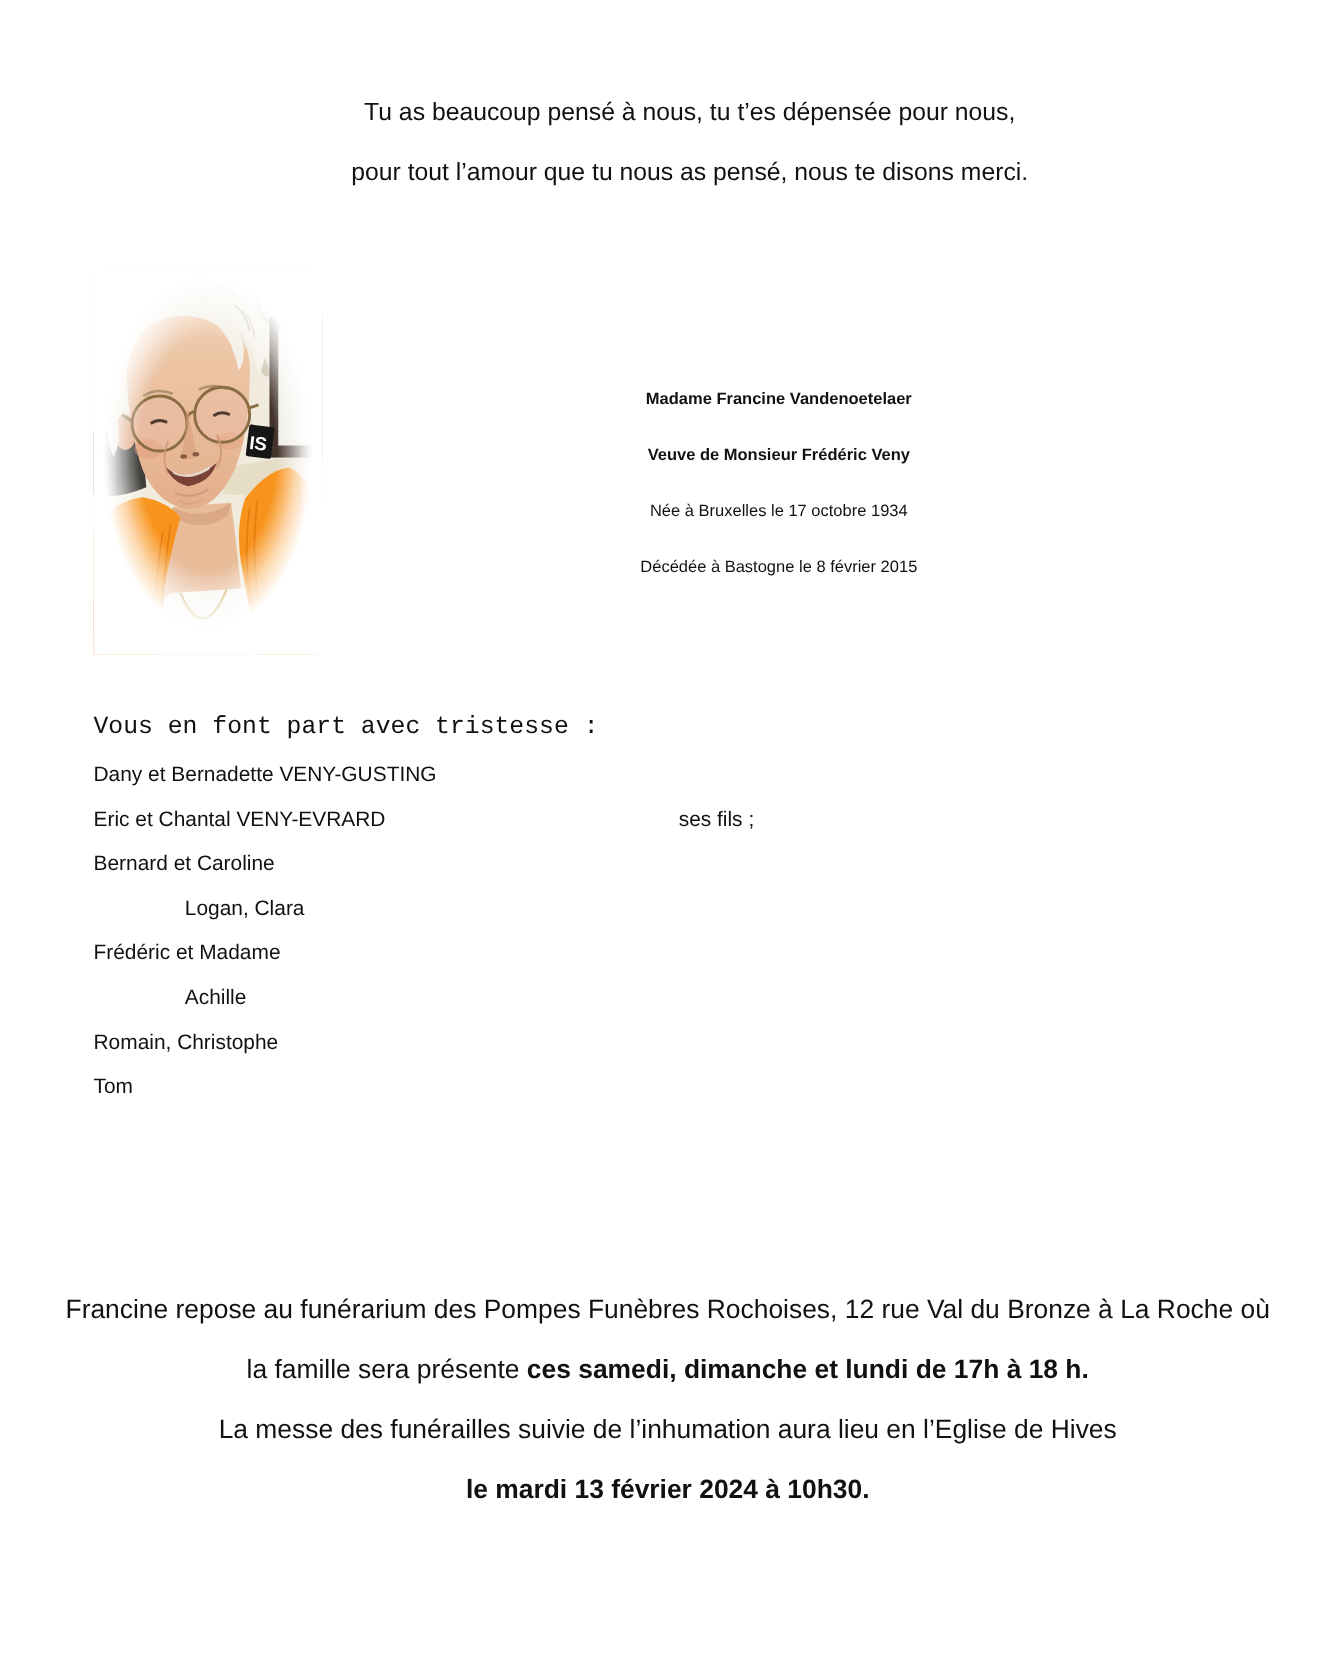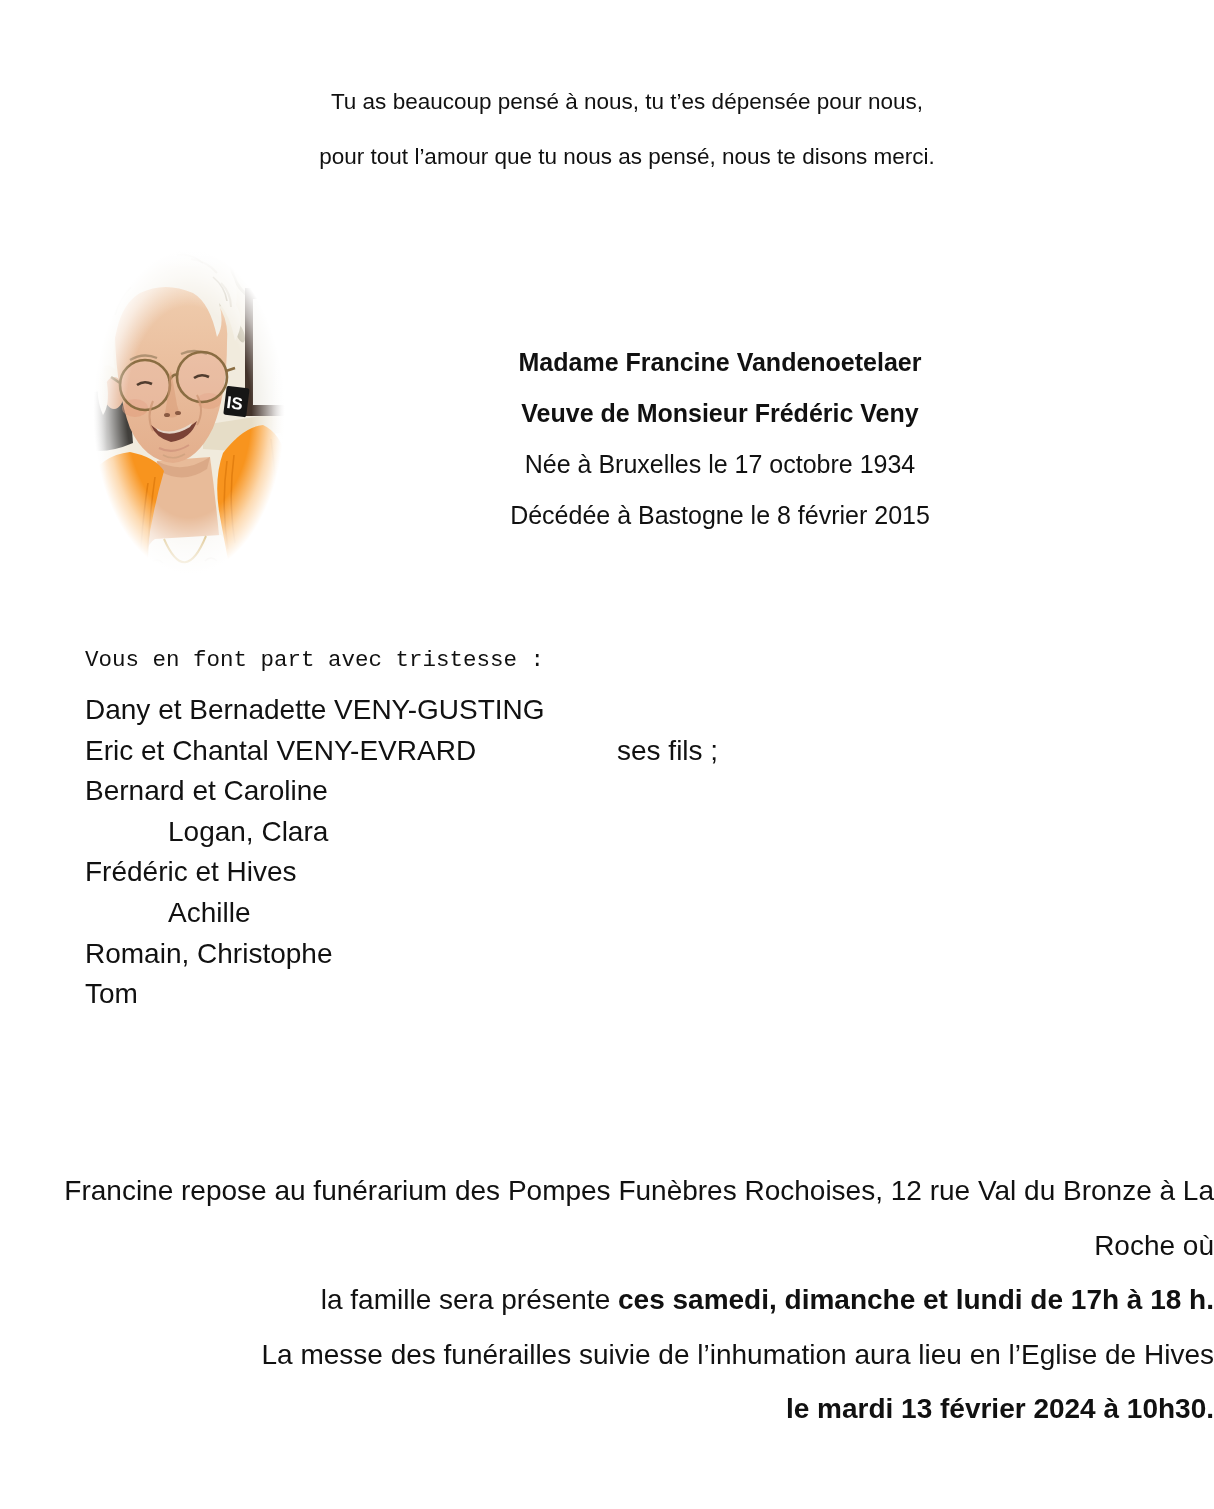--- a/index.html
+++ b/index.html
@@ -13,35 +13,35 @@
   }
   .quote{
     position:absolute;top:74px;left:0;right:0;
     text-align:center;font-size:22.5px;line-height:55px;padding-left:40px;
   }
   .photo-wrap{
     position:absolute;left:85px;top:243px;width:208px;height:352px;
   }
   .photo-wrap svg{display:block;width:208px;height:352px;}
   .deceased{
-    position:absolute;left:415px;top:337px;width:610px;
-    text-align:center;font-size:25px;line-height:51px;
+    position:absolute;left:403px;top:337px;width:610px;
+    text-align:center;font-size:15px;line-height:51px;
   }
   .bold{font-weight:bold;}
   .intro{
     position:absolute;left:85px;top:647px;font-size:22.5px;font-family:Liberation Mono, monospace;
   }
   .family{position:absolute;left:0;right:0;top:694px;}
-  .family-row{position:relative;height:40.6px;font-size:28px;}
+  .family-row{position:relative;height:40.6px;font-size:19px;}
   .family-row .left{position:absolute;left:85px;top:0;white-space:nowrap;}
   .family-row.indent .left{left:168px;text-align:center;}
   .family-row .right{position:absolute;left:617px;top:0;white-space:nowrap;}
   .funeral{
     position:absolute;top:1164px;left:0;right:0;
-    text-align:right;font-size:28px;line-height:54.5px;
+    text-align:center;font-size:24px;line-height:54.5px;
   }
 </style>
 </head>
 <body>
 
 <div class="page">
 
   <div class="quote">
     <div>Tu as beaucoup pensé à nous, tu t’es dépensée pour nous,</div>
     <div>pour tout l’amour que tu nous as pensé, nous te disons merci.</div>
@@ -214,21 +214,21 @@
     </div>
     <div class="family-row">
       <span class="left">Bernard et Caroline</span>
       <span class="right"></span>
     </div>
     <div class="family-row indent">
       <span class="left">Logan, Clara</span>
       <span class="right"></span>
     </div>
     <div class="family-row">
-      <span class="left">Frédéric et Hives</span>
+      <span class="left">Frédéric et Madame</span>
       <span class="right"></span>
     </div>
     <div class="family-row indent">
       <span class="left">Achille</span>
       <span class="right"></span>
     </div>
     <div class="family-row">
       <span class="left">Romain, Christophe</span>
       <span class="right"></span>
     </div>

